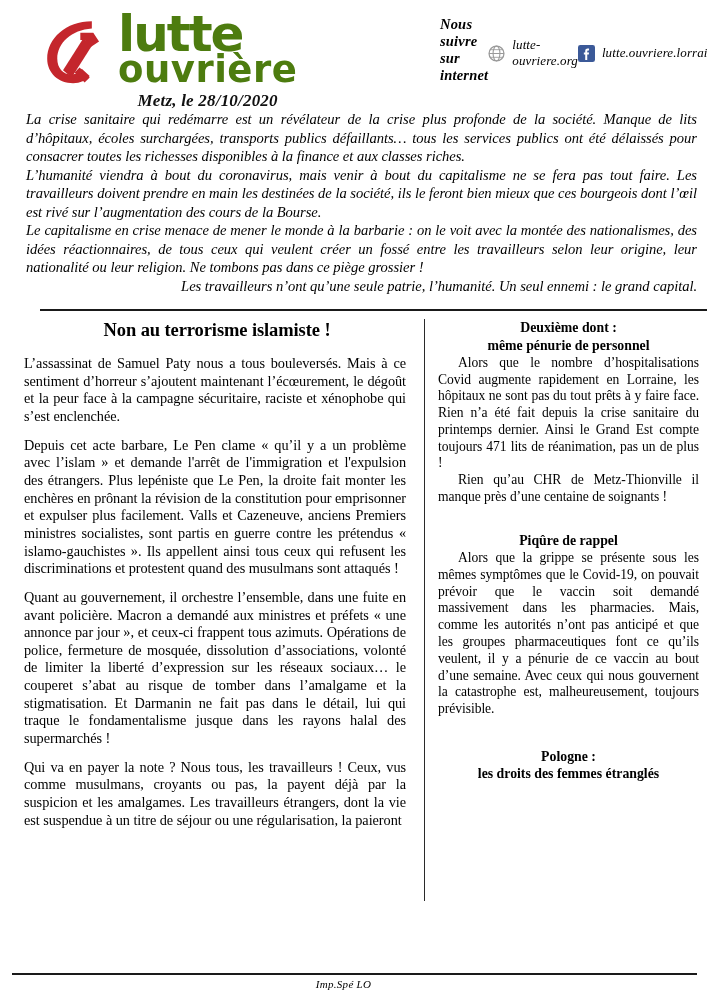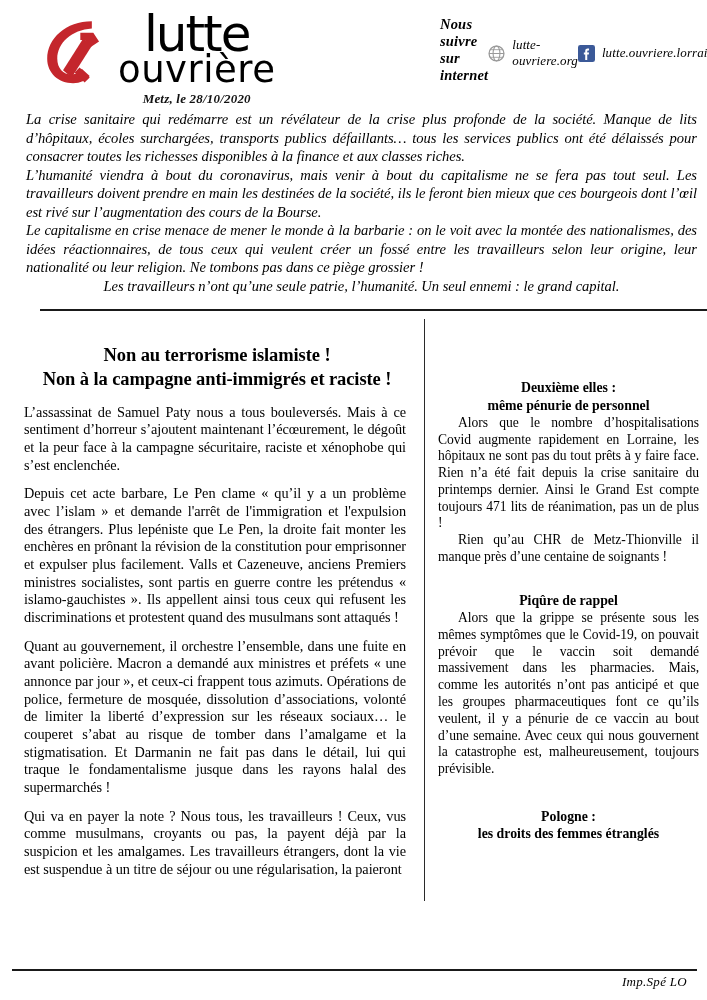--- a/index.html
+++ b/index.html
@@ -37,41 +37,41 @@
     flex: none;
     margin-top: 2px;
   }
   .wordmark-block {
     margin-left: 6px;
     display: flex;
     flex-direction: column;
     align-items: center;
   }
   .wordmark {
-    color: #000000;
+    color: #4d7c0f;
     font-family: "DejaVu Sans", sans-serif;
-    font-weight: 400;
+    font-weight: 700;
     letter-spacing: -1px;
     line-height: 0.80;
-    text-align: center;
+    text-align: left;
   }
   .wm-line1 {
     font-size: 50px;
     letter-spacing: -2px;
     display: block;
   }
   .wm-line2 {
     font-size: 37px;
     letter-spacing: 0.5px;
     display: block;
     margin-top: 1px;
   }
   .dateline {
     margin-top: 6px;
-    font-size: 13px;
+    font-size: 17px;
     font-style: italic;
     font-weight: bold;
     font-family: "Liberation Serif", serif;
     color: #111;
     letter-spacing: 0.2px;
   }
 
   
   .follow-block {
     flex: 1;
@@ -112,39 +112,38 @@
   .intro p {
     margin: 0 0 0 0;
     font-style: italic;
     font-size: 14.6px;
     line-height: 1.27;
     text-align: justify;
     text-justify: inter-word;
     letter-spacing: -0.05px;
   }
   .intro p.last-line {
-    text-align: center;
+    text-align: right;
   }
 
   
   .top-rule {
     margin: 14px 0 0 40px;
     width: 667px;
     height: 2px;
     background: #1a1a1a;
   }
 
   
   .columns {
     display: flex;
     padding: 8px 4px 0 24px;
     box-sizing: border-box;
     height: 592px;
     overflow: hidden;
-    align-items: center;
   }
   .col-left {
     width: 400px;
     flex: none;
     padding-right: 14px;
     box-sizing: border-box;
     overflow: hidden;
   }
   .col-divider {
     width: 1px;
@@ -211,23 +210,23 @@
     bottom: 0;
     width: 707px;
   }
   .bottom-rule {
     margin-left: 12px;
     width: 685px;
     height: 2px;
     background: #1a1a1a;
   }
   .imprint {
-    text-align: right;
+    text-align: center;
     padding: 3px 20px 10px 0;
-    font-size: 13px;
+    font-size: 11px;
     font-style: italic;
     letter-spacing: 0.3px;
     font-family: "Liberation Serif", serif;
   }
 </style>
 </head>
 <body>
 
 <div class="masthead">
 
@@ -286,46 +285,45 @@
           <path d="M13.4 4.7 c-0.4 0.18-0.82 0.3-1.26 0.35 0.45-0.27 0.8-0.7 0.96-1.22 -0.42 0.25-0.89 0.43-1.39 0.53 -0.4-0.43-0.97-0.69-1.6-0.69 -1.21 0-2.19 0.98-2.19 2.19 0 0.17 0.02 0.34 0.06 0.5 -1.82-0.09-3.43-0.96-4.51-2.29 -0.19 0.32-0.3 0.7-0.3 1.1 0 0.76 0.39 1.43 0.97 1.82 -0.36-0.01-0.69-0.11-0.99-0.27 v0.03 c0 1.06 0.76 1.95 1.76 2.15 -0.18 0.05-0.38 0.08-0.58 0.08 -0.14 0-0.28-0.01-0.41-0.04 0.28 0.87 1.09 1.51 2.05 1.52 -0.75 0.59-1.7 0.94-2.73 0.94 -0.18 0-0.35-0.01-0.52-0.03 0.97 0.62 2.13 0.99 3.37 0.99 4.04 0 6.25-3.35 6.25-6.25 l-0.01-0.29 c0.43-0.31 0.8-0.7 1.09-1.14 Z" fill="#ffffff"></path>
         </svg>
       </span>
       <span>@LOLorraine57</span>
     </div>
   </div>
 </div>
 
 <div class="intro">
   <p>La crise sanitaire qui redémarre est un révélateur de la crise plus profonde de la société. Manque de lits d’hôpitaux, écoles surchargées, transports publics défaillants… tous les services publics ont été délaissés pour consacrer toutes les richesses disponibles à la finance et aux classes riches.</p>
-  <p>L’humanité viendra à bout du coronavirus, mais venir à bout du capitalisme ne se fera pas tout seul. Les travailleurs doivent prendre en main les destinées de la société, ils le feront bien mieux que ces bourgeois dont l’œil est rivé sur l’augmentation des cours de la Bourse.</p>
+  <p>L’humanité viendra à bout du coronavirus, mais venir à bout du capitalisme ne se fera pas tout faire. Les travailleurs doivent prendre en main les destinées de la société, ils le feront bien mieux que ces bourgeois dont l’œil est rivé sur l’augmentation des cours de la Bourse.</p>
   <p>Le capitalisme en crise menace de mener le monde à la barbarie : on le voit avec la montée des nationalismes, des idées réactionnaires, de tous ceux qui veulent créer un fossé entre les travailleurs selon leur origine, leur nationalité ou leur religion. Ne tombons pas dans ce piège grossier !</p>
   <p class="last-line">Les travailleurs n’ont qu’une seule patrie, l’humanité. Un seul ennemi : le grand capital.</p>
 </div>
 
 <div class="top-rule"></div>
 
 <div class="columns">
 
   <div class="col-left">
     <div class="headline">
       <span>Non au terrorisme islamiste !</span>
-      <span class="hl2">Non à la campagne anti-immigrés et raciste !</span>
     </div>
     <p>L’assassinat de Samuel Paty nous a tous bouleversés. Mais à ce sentiment d’horreur s’ajoutent maintenant l’écœurement, le dégoût et la peur face à la campagne sécuritaire, raciste et xénophobe qui s’est enclenchée.</p>
     <p>Depuis cet acte barbare, Le Pen clame « qu’il y a un problème avec l’islam » et demande l'arrêt de l'immigration et l'expulsion des étrangers. Plus lepéniste que Le Pen, la droite fait monter les enchères en prônant la révision de la constitution pour emprisonner et expulser plus facilement. Valls et Cazeneuve, anciens Premiers ministres socialistes, sont partis en guerre contre les prétendus « islamo-gauchistes ». Ils appellent ainsi tous ceux qui refusent les discriminations et protestent quand des musulmans sont attaqués !</p>
     <p>Quant au gouvernement, il orchestre l’ensemble, dans une fuite en avant policière. Macron a demandé aux ministres et préfets « une annonce par jour », et ceux-ci frappent tous azimuts. Opérations de police, fermeture de mosquée, dissolution d’associations, volonté de limiter la liberté d’expression sur les réseaux sociaux… le couperet s’abat au risque de tomber dans l’amalgame et la stigmatisation. Et Darmanin ne fait pas dans le détail, lui qui traque le fondamentalisme jusque dans les rayons halal des supermarchés !</p>
     <p class="cut">Qui va en payer la note ? Nous tous, les travailleurs ! Ceux, vus comme musulmans, croyants ou pas, la payent déjà par la suspicion et les amalgames. Les travailleurs étrangers, dont la vie est suspendue à un titre de séjour ou une régularisation, la paieront</p>
   </div>
 
   <div class="col-divider"></div>
 
   <div class="col-right">
 
     <div class="sub-head">
-      <span>Deuxième elles :</span>
+      <span>Deuxième dont :</span>
       <span class="sh2">même pénurie de personnel</span>
     </div>
     <p>Alors que le nombre d’hospitalisations Covid augmente rapidement en Lorraine, les hôpitaux ne sont pas du tout prêts à y faire face. Rien n’a été fait depuis la crise sanitaire du printemps dernier. Ainsi le Grand Est compte toujours 471 lits de réanimation, pas un de plus !</p>
     <p>Rien qu’au CHR de Metz-Thionville il manque près d’une centaine de soignants !</p>
 
     <div class="sub-head spaced">
       <span>Piqûre de rappel</span>
     </div>
     <p>Alors que la grippe se présente sous les mêmes symptômes que le Covid-19, on pouvait prévoir que le vaccin soit demandé massivement dans les pharmacies. Mais, comme les autorités n’ont pas anticipé et que les groupes pharmaceutiques font ce qu’ils veulent, il y a pénurie de ce vaccin au bout d’une semaine. Avec ceux qui nous gouvernent la catastrophe est, malheureusement, toujours prévisible.</p>
 

